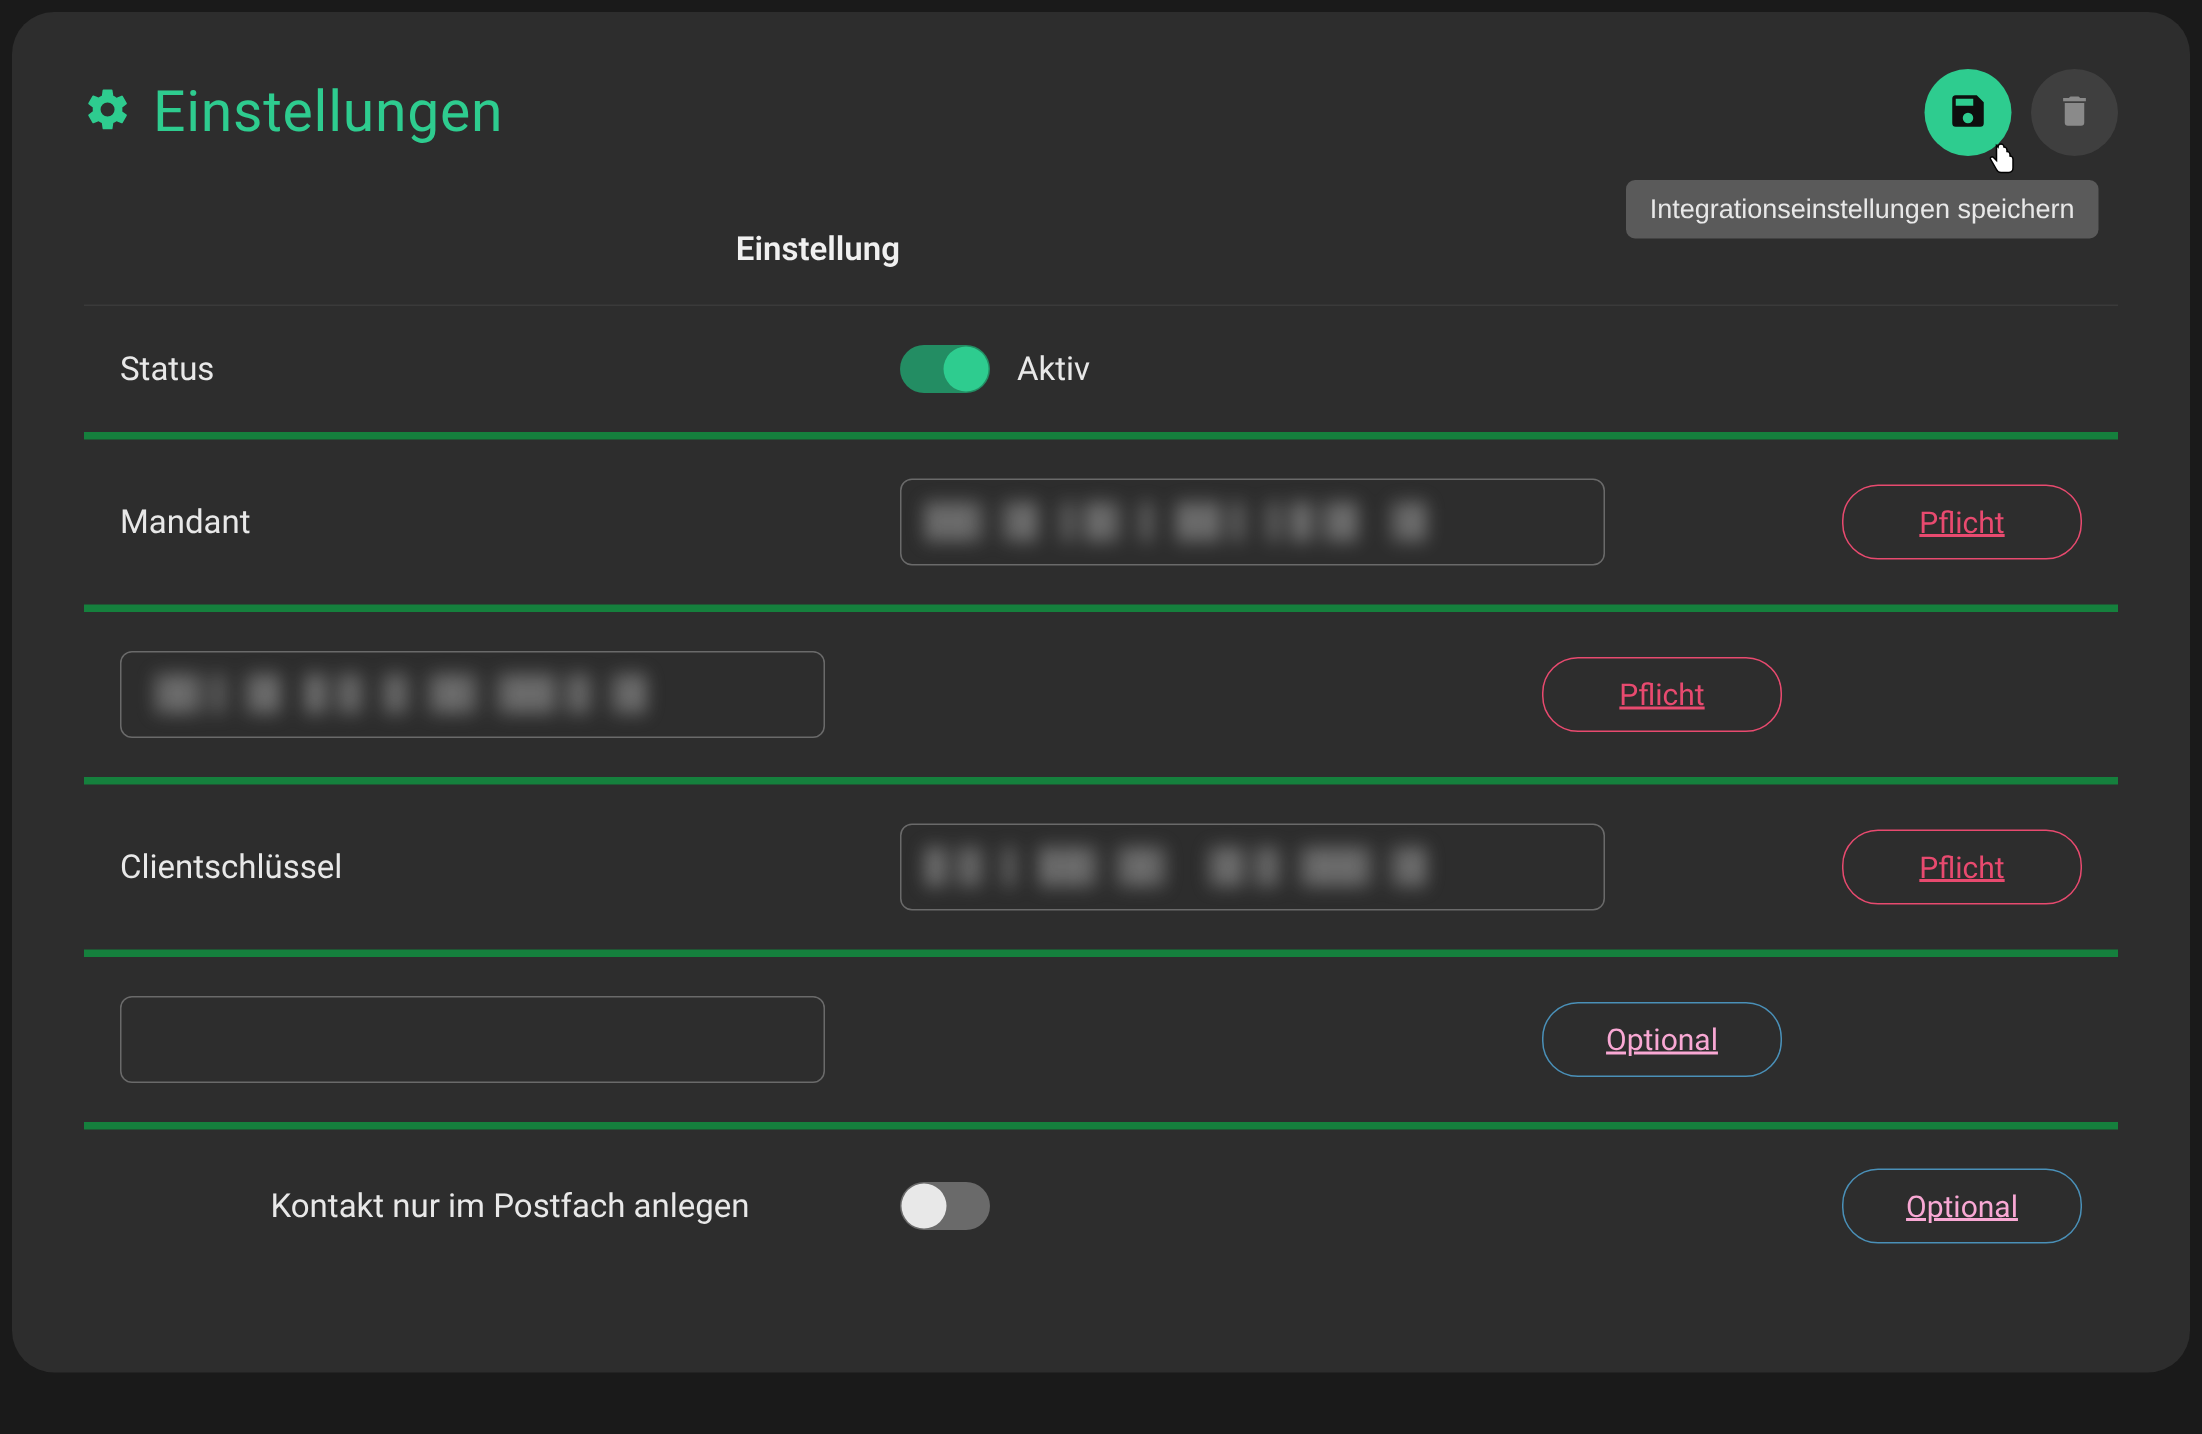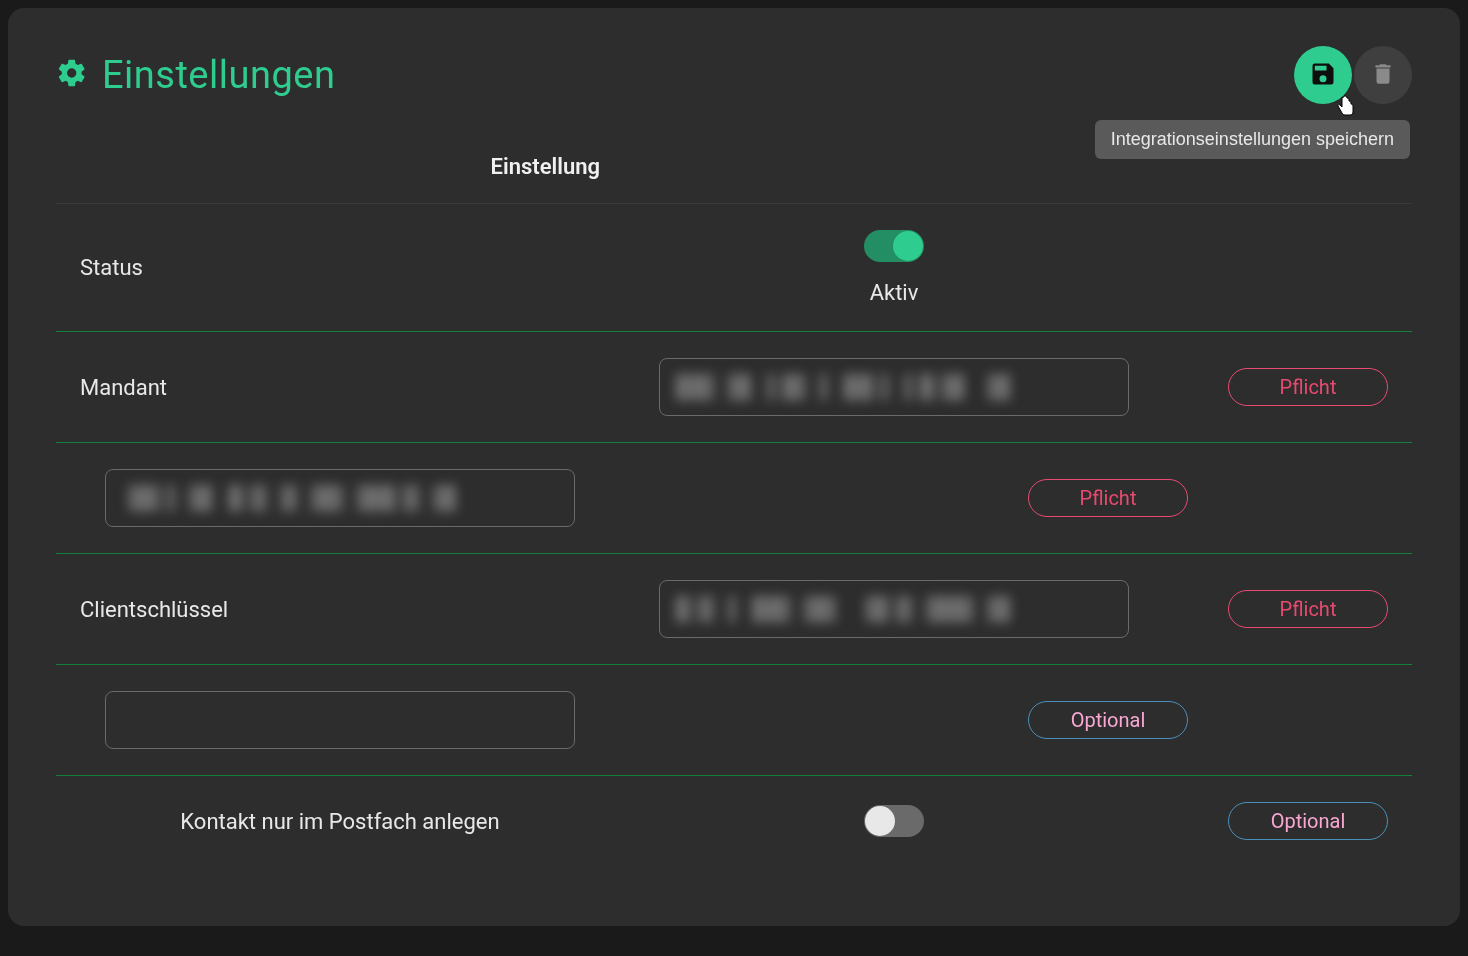--- a/index.html
+++ b/index.html
@@ -4,21 +4,21 @@
   <style>
     * { box-sizing: border-box; margin: 0; padding: 0; }
     body {
       background: #1a1a1a;
       font-family: -apple-system, BlinkMacSystemFont, "Segoe UI", Roboto, sans-serif;
       color: #e0e0e0;
       padding: 8px;
     }
     .panel {
       background: #2d2d2d;
-      border-radius: 16px;
+      border-radius: 28px;
       padding: 38px 48px 60px 48px;
       min-height: 870px;
       position: relative;
     }
     .header {
       display: flex;
       align-items: center;
       justify-content: space-between;
       margin-bottom: 40px;
     }
@@ -31,21 +31,21 @@
       color: #2ecc8f;
     }
     .title-group h1 {
       color: #2ecc8f;
       font-size: 38px;
       font-weight: 400;
       letter-spacing: 0.5px;
     }
     .header-actions {
       display: flex;
-      gap: 2px;
+      gap: 13px;
       position: relative;
     }
     .icon-btn {
       width: 58px;
       height: 58px;
       border-radius: 50%;
       border: none;
       display: flex;
       align-items: center;
       justify-content: center;
@@ -82,32 +82,31 @@
       font-weight: 600;
       color: #f0f0f0;
       border-bottom: 1px solid #3a3a3a;
       text-align: right;
     }
     .row {
       display: grid;
       grid-template-columns: 520px 1fr 200px;
       align-items: center;
       padding: 26px 24px;
-      border-bottom: 1px solid #15803d;
+      border-bottom: 5px solid #15803d;
     }
     .row-label {
       font-size: 22px;
       color: #e8e8e8;
       font-weight: 400;
     }
     .value-cell {
       display: flex;
       align-items: center;
       gap: 18px;
-      flex-direction: column;
     }
     .toggle {
       width: 60px;
       height: 32px;
       border-radius: 16px;
       position: relative;
       cursor: pointer;
       border: none;
     }
     .toggle.on { background: #238d63; }
@@ -147,27 +146,28 @@
       opacity: 0.55;
       font-family: monospace;
       font-size: 22px;
       letter-spacing: 2px;
       color: #aaa;
       user-select: none;
     }
     .badge-cell { display: flex; justify-content: flex-end; }
     .badge {
       width: 160px;
-      height: 38px;
+      height: 50px;
       border-radius: 24px;
       display: flex;
       align-items: center;
       justify-content: center;
       font-size: 20px;
       background: transparent;
+      text-decoration: underline;
     }
     .badge.required { border: 1.5px solid #e84a6f; color: #e84a6f; }
     .badge.optional { border: 1.5px solid #4a90b8; color: #f9a8d4; }
   </style>
 </head>
 <body>
 
 <div class="panel">
   <div class="header">
     <div class="title-group">

